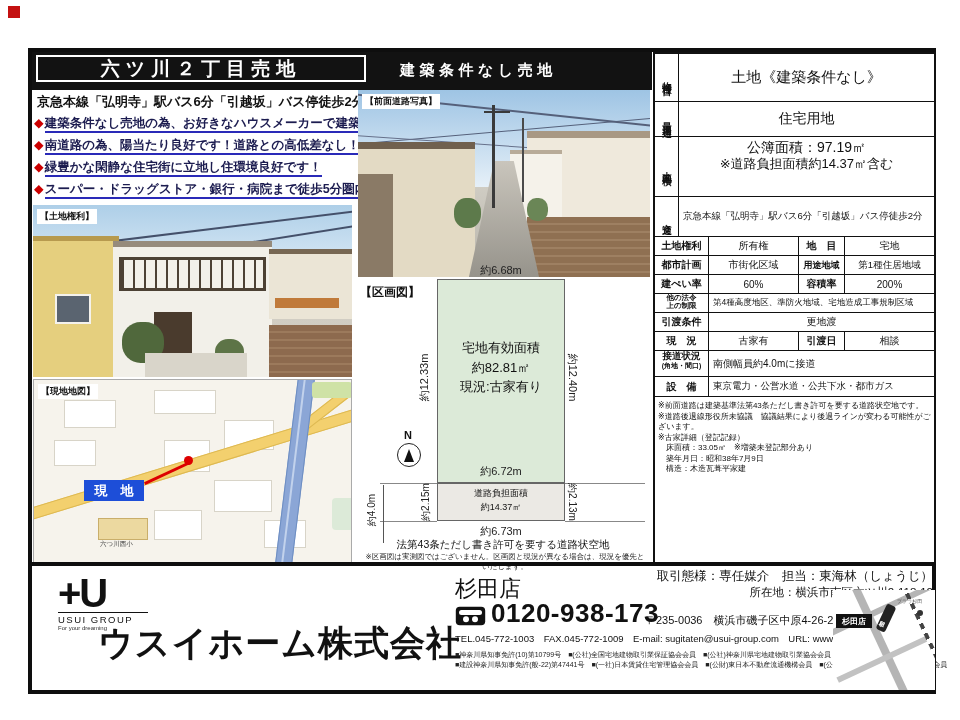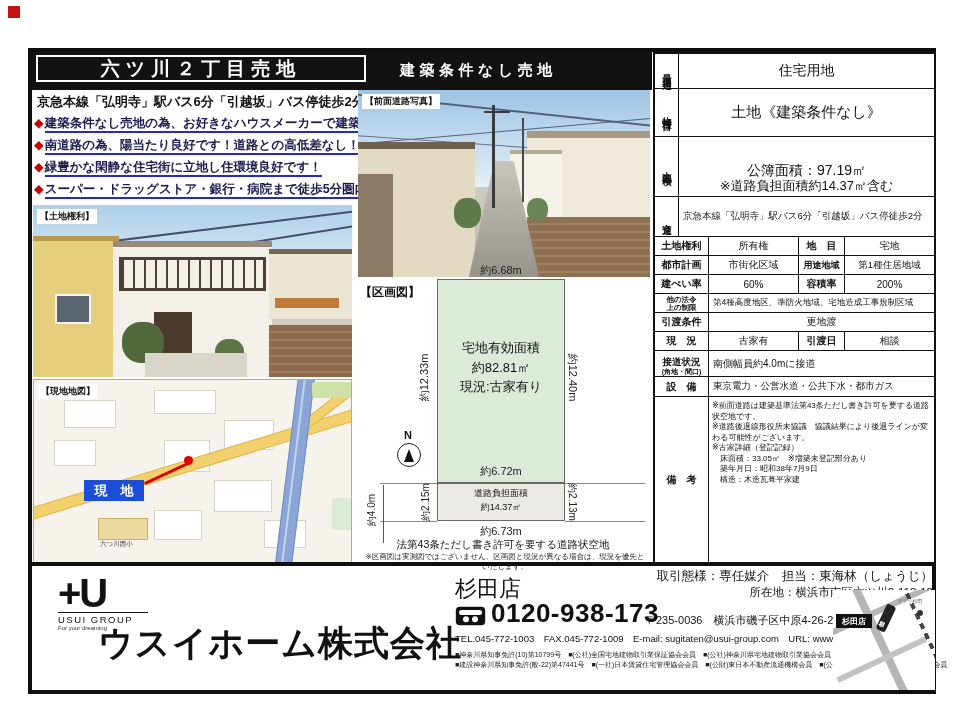--- a/index.html
+++ b/index.html
@@ -30,21 +30,21 @@
   .slab{flex:0 0 24px;border-right:1px solid #111;display:flex;align-items:center;justify-content:center;
         font-size:9.5px;font-weight:bold;box-sizing:border-box;}
   .v{writing-mode:vertical-rl;letter-spacing:2px;}
   .sval{flex:1;display:flex;align-items:center;box-sizing:border-box;padding:2px 4px;font-size:10.5px;}
   .c{justify-content:center;text-align:center;}
   .slab4{flex:0 0 54px;border-right:1px solid #111;display:flex;align-items:center;justify-content:center;
          font-size:10px;font-weight:bold;box-sizing:border-box;}
   .sval4a{flex:0 0 90px;border-right:1px solid #111;display:flex;align-items:center;justify-content:center;font-size:10px;box-sizing:border-box;}
   .slab4b{flex:0 0 46px;border-right:1px solid #111;display:flex;align-items:center;justify-content:center;font-size:10px;font-weight:bold;box-sizing:border-box;}
   .sval4b{flex:1;display:flex;align-items:center;justify-content:center;font-size:10px;box-sizing:border-box;}
-  .two{display:flex;flex-direction:column;align-items:center;justify-content:flex-end;line-height:1.2;}
+  .two{display:flex;flex-direction:column;align-items:center;justify-content:flex-start;line-height:1.2;}
   .biko{flex:1;padding:4px 3px;font-size:8px;line-height:1.32;}
   .nowrap{white-space:nowrap;overflow:hidden;}
   
   .dim{font-size:11px;color:#222;text-align:center;}
   .rot{transform-origin:center center;}
   
   .company{left:98px;top:620px;font-size:35px;font-weight:bold;letter-spacing:1px;white-space:nowrap;}
   .lic{left:455px;width:430px;font-size:7px;color:#222;white-space:nowrap;}
   .mapblock{position:absolute;background:#fff;border:1px solid #d8d4c8;}
 </style>
@@ -163,27 +163,27 @@
   <div class="abs dim rot" style="left:340px;top:503px;width:64px;font-size:10px;transform:rotate(-90deg);">約4.0m</div>
   <div class="abs dim" style="left:437px;top:524px;width:128px;">約6.73m</div>
   <div class="abs" style="left:372px;top:538px;width:262px;text-align:center;font-size:10.5px;">法第43条ただし書き許可を要する道路状空地</div>
   <div class="abs" style="left:404px;top:429px;font-size:11px;font-weight:bold;">N</div>
   <div class="abs" style="left:397px;top:443px;width:24px;height:24px;border:1.5px solid #222;border-radius:50%;box-sizing:border-box;display:flex;align-items:center;justify-content:center;">
     <div style="width:0;height:0;border-left:5px solid transparent;border-right:5px solid transparent;border-bottom:13px solid #111;"></div>
   </div>
   <div class="abs" style="left:362px;top:552px;width:286px;text-align:center;font-size:7.5px;color:#222;">※区画図は実測図ではございません。区画図と現況が異なる場合は、現況を優先といたします。</div>
 
   <div class="abs spec">
+    <div class="srow" style="height:48px">
+      <div class="slab v">物件種目</div>
+      <div class="sval c" style="font-size:15px">土地《建築条件なし》</div>
+    </div>
     <div class="srow" style="height:35px">
       <div class="slab v">最適用途</div>
       <div class="sval c" style="font-size:14px">住宅用地</div>
-    </div>
-    <div class="srow" style="height:48px">
-      <div class="slab v">物件種目</div>
-      <div class="sval c" style="font-size:15px">土地《建築条件なし》</div>
     </div>
     <div class="srow" style="height:60px">
       <div class="slab v">土地面積</div>
       <div class="sval c two">
         <div style="font-size:14px">公簿面積：97.19㎡</div>
         <div style="font-size:13px">※道路負担面積約14.37㎡含む</div>
       </div>
     </div>
     <div class="srow" style="height:40px">
       <div class="slab v" style="letter-spacing:1px">交通</div>
@@ -229,21 +229,20 @@
         <div style="font-size:9.5px">接道状況</div>
         <div style="font-size:7px">(角地・間口)</div>
       </div>
       <div class="sval" style="font-size:10px">南側幅員約4.0mに接道</div>
     </div>
     <div class="srow" style="height:20px">
       <div class="slab4">設　備</div>
       <div class="sval nowrap" style="font-size:9.5px">東京電力・公営水道・公共下水・都市ガス</div>
     </div>
     <div class="srow">
-      <div class="slab4">備　考</div>
       <div class="biko">
         <div>※前面道路は建築基準法第43条ただし書き許可を要する道路状空地です。</div>
         <div>※道路後退線形役所未協議　協議結果により後退ラインが変わる可能性がございます。</div>
         <div>※古家詳細（登記記録）</div>
         <div>　床面積：33.05㎡　※増築未登記部分あり</div>
         <div>　築年月日：昭和38年7月9日</div>
         <div>　構造：木造瓦葺平家建</div>
       </div>
     </div>
   </div>

